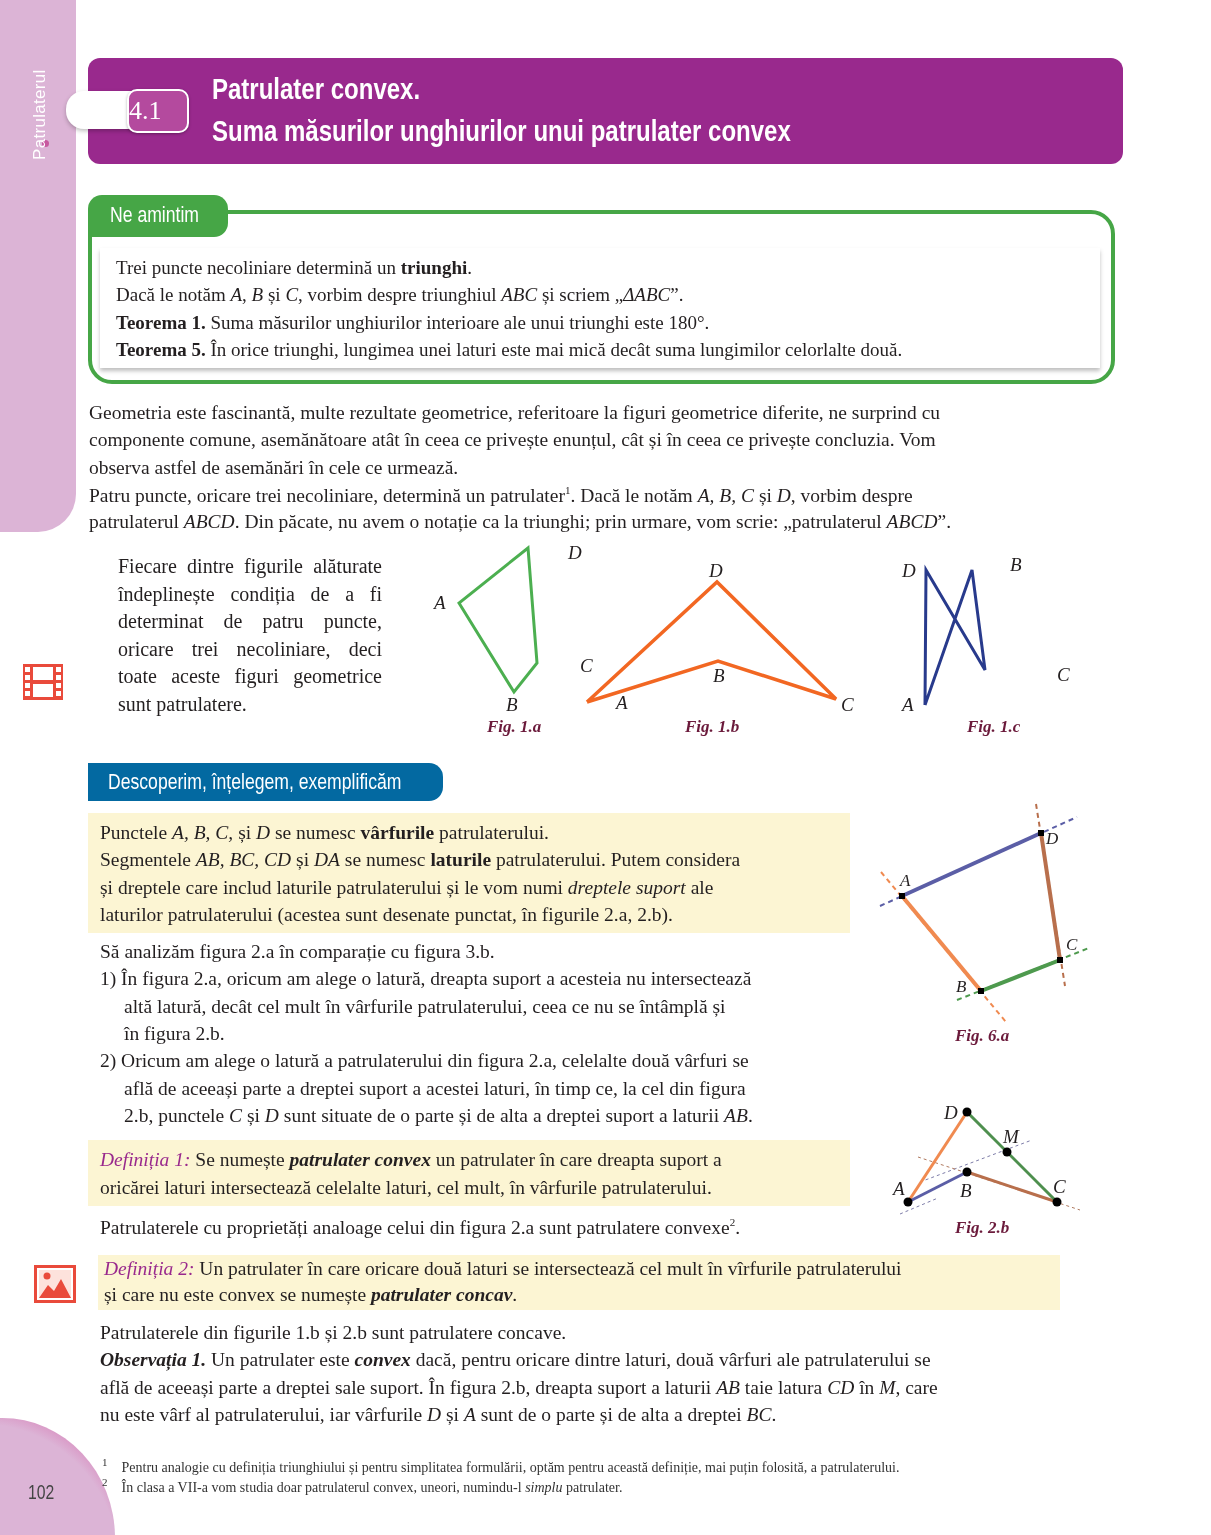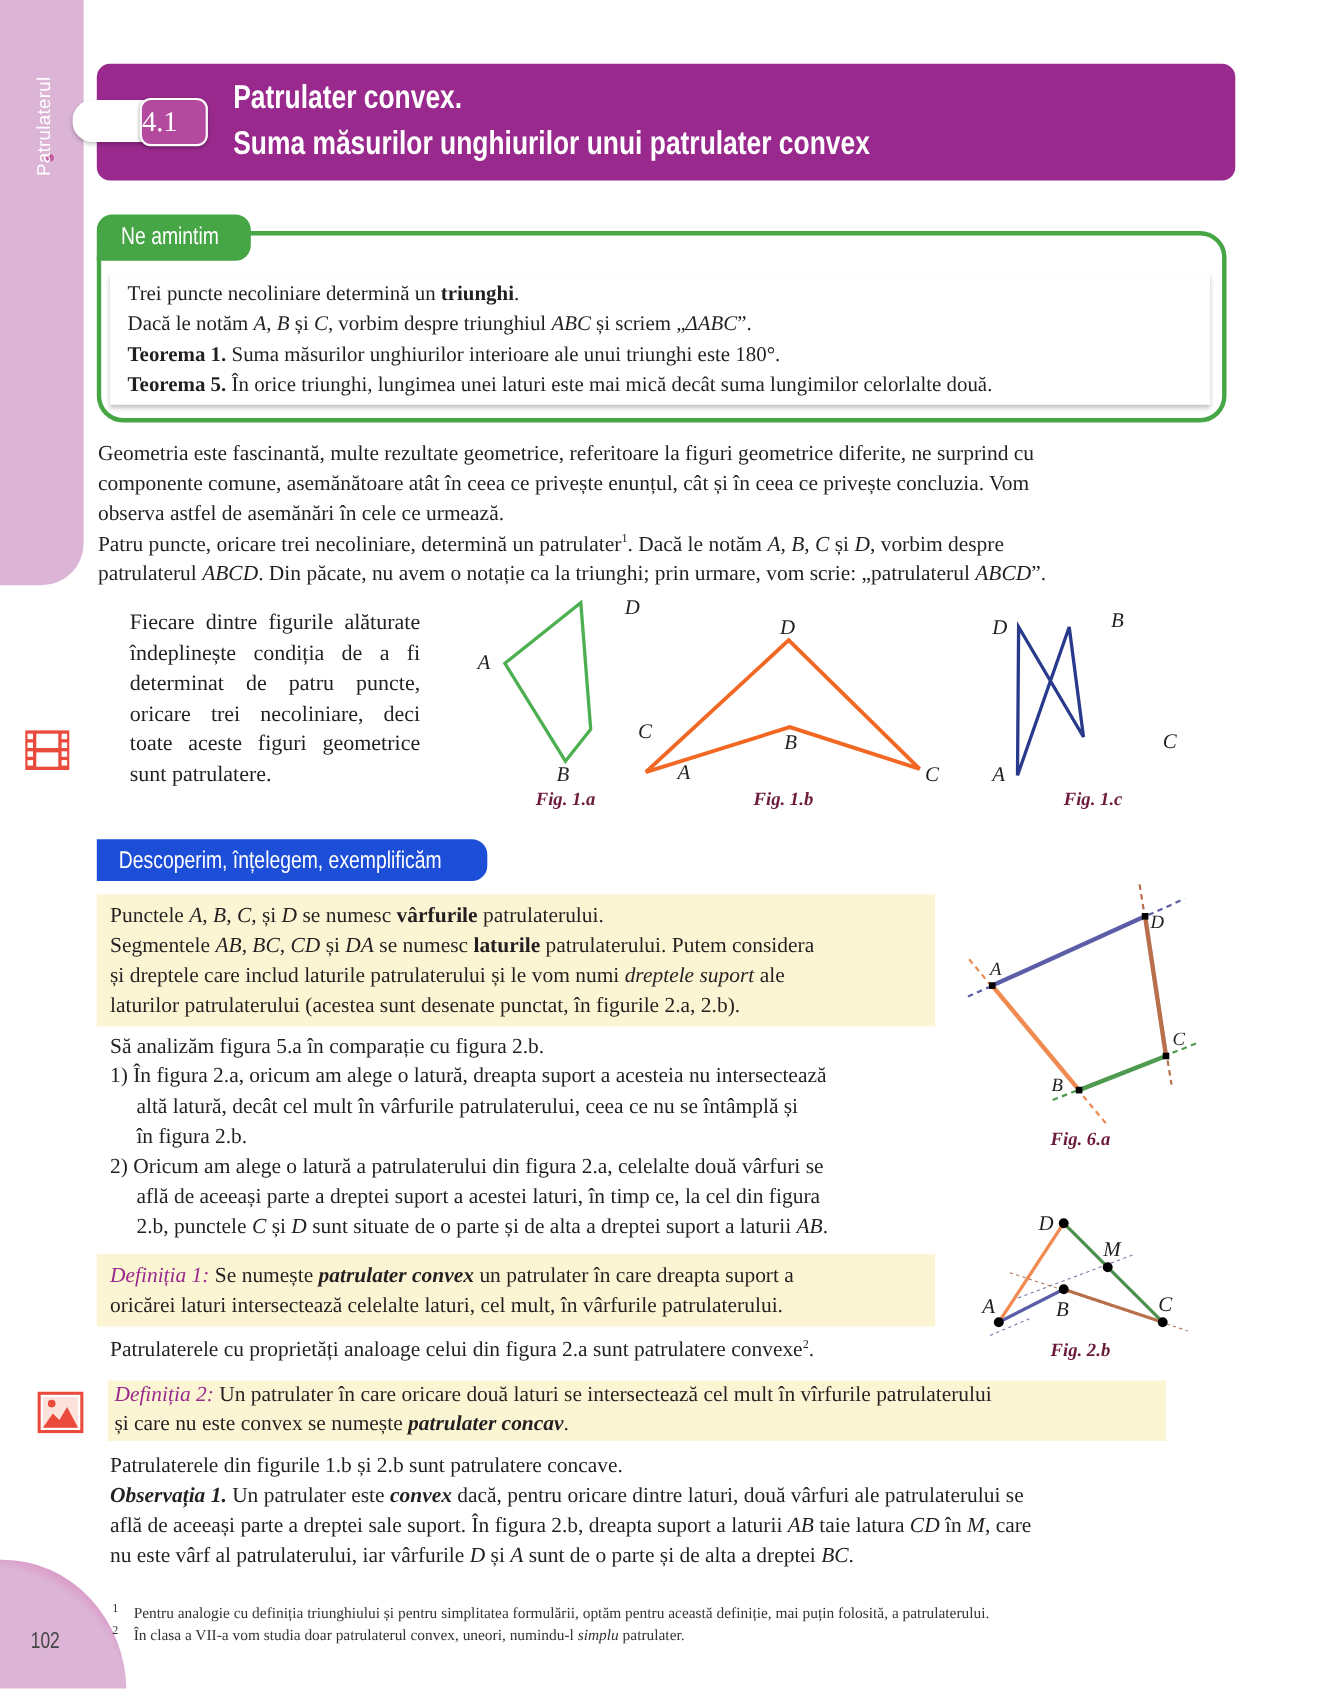--- a/index.html
+++ b/index.html
@@ -38,21 +38,21 @@
 
   .para { position:absolute; left:89px; font-size:19.5px; white-space:nowrap; }
   .fig-text { position:absolute; left:118px; width:264px; font-size:20px; line-height:27.5px; text-align:justify; }
 
   .film-icon { position:absolute; left:22px; top:663px; width:42px; height:38px; }
   .img-icon { position:absolute; left:34px; top:1265px; width:42px; height:38px; }
 
   .fig-cap { position:absolute; font-weight:bold; font-style:italic; color:#6b1a3b; font-size:17px; white-space:nowrap; }
   .lbl { position:absolute; font-style:italic; font-size:19px; white-space:nowrap; }
 
-  .disc-head { position:absolute; left:88px; top:763px; width:355px; height:38px; background:#1d4ed8;
+  .disc-head { position:absolute; left:88px; top:763px; width:355px; height:38px; background:#0369a1;
                border-radius:0 14px 14px 0; }
   .disc-head span { position:absolute; left:20px; top:6px; color:#fff; font-family:"Liberation Sans", sans-serif;
                     font-size:22px; transform:scaleX(0.8); transform-origin:left; white-space:nowrap; }
   .yellow { position:absolute; background:#fcf5d3; }
   .ptext { position:absolute; left:100px; font-size:19.5px; white-space:nowrap; }
   .def-label { color:#99298d; font-weight:normal; font-style:italic; }
   .foot { position:absolute; left:102px; font-size:14px; white-space:nowrap; color:#333; }
   .sup { font-size:11px; vertical-align:super; }
 </style>
 </head>
@@ -130,21 +130,21 @@
 <div class="disc-head">
     <span>Descoperim, înțelegem, exemplificăm</span>
   </div>
 
 <div class="yellow" style="left:88px;top:813px;width:762px;height:120px"></div>
 <div class="ptext" style="top:822px"><span>Punctele </span><i>A, B, C,</i><span> și </span><i>D</i><span> se numesc </span><b>vârfurile</b><span> patrulaterului.</span></div>
 <div class="ptext" style="top:849px"><span>Segmentele </span><i>AB, BC, CD</i><span> și </span><i>DA</i><span> se numesc </span><b>laturile</b><span> patrulaterului. Putem considera</span></div>
 <div class="ptext" style="top:877px"><span>și dreptele care includ laturile patrulaterului și le vom numi </span><i>dreptele suport</i><span> ale</span></div>
 <div class="ptext" style="top:904px">laturilor patrulaterului (acestea sunt desenate punctat, în figurile 2.a, 2.b).</div>
 
-<div class="ptext" style="top:941px">Să analizăm figura 5.a în comparație cu figura 2.b.</div>
+<div class="ptext" style="top:941px">Să analizăm figura 2.a în comparație cu figura 3.b.</div>
 <div class="ptext" style="top:968px">1) În figura 2.a, oricum am alege o latură, dreapta suport a acesteia nu intersectează</div>
 <div class="ptext" style="top:996px;left:124px">altă latură, decât cel mult în vârfurile patrulaterului, ceea ce nu se întâmplă și</div>
 <div class="ptext" style="top:1023px;left:124px">în figura 2.b.</div>
 <div class="ptext" style="top:1050px">2) Oricum am alege o latură a patrulaterului din figura 2.a, celelalte două vârfuri se</div>
 <div class="ptext" style="top:1078px;left:124px">află de aceeași parte a dreptei suport a acestei laturi, în timp ce, la cel din figura</div>
 <div class="ptext" style="top:1105px;left:124px"><span>2.b, punctele </span><i>C</i><span> și </span><i>D</i><span> sunt situate de o parte și de alta a dreptei suport a laturii </span><i>AB</i><span>.</span></div>
 
 <svg style="position:absolute;left:860px;top:790px" width="240" height="260">
   <line x1="20" y1="116" x2="217" y2="27" stroke="#5b5ea6" stroke-width="2" stroke-dasharray="5,4"></line>
   <line x1="42" y1="106" x2="181" y2="43" stroke="#5b5ea6" stroke-width="4"></line>

